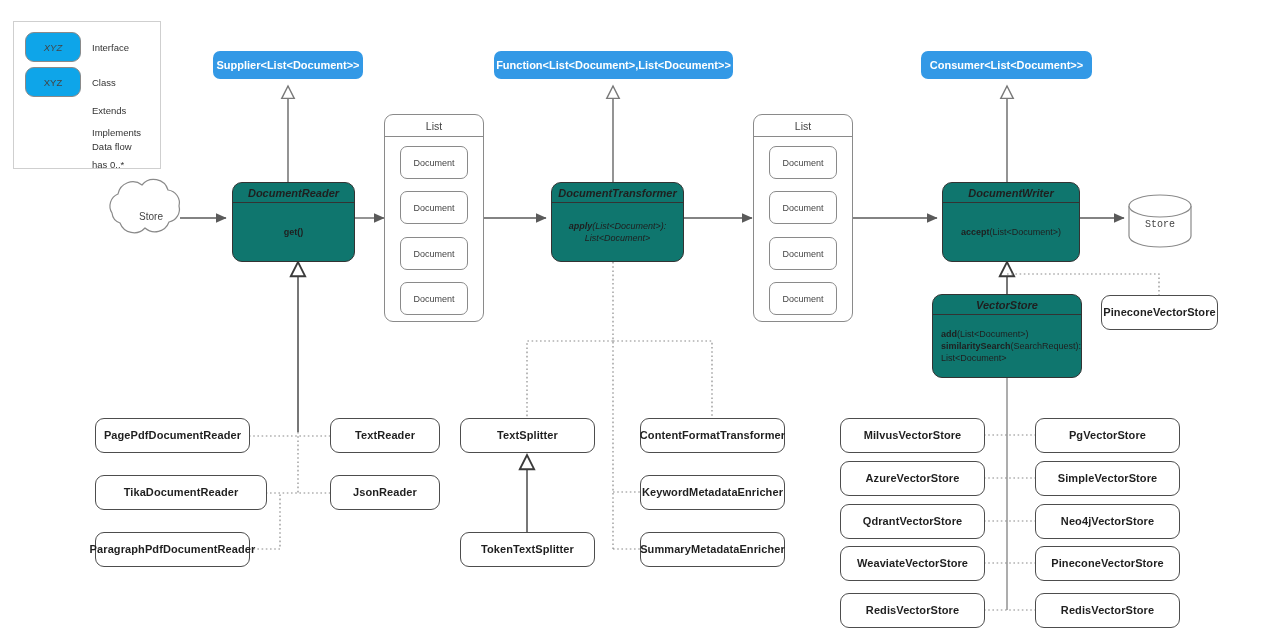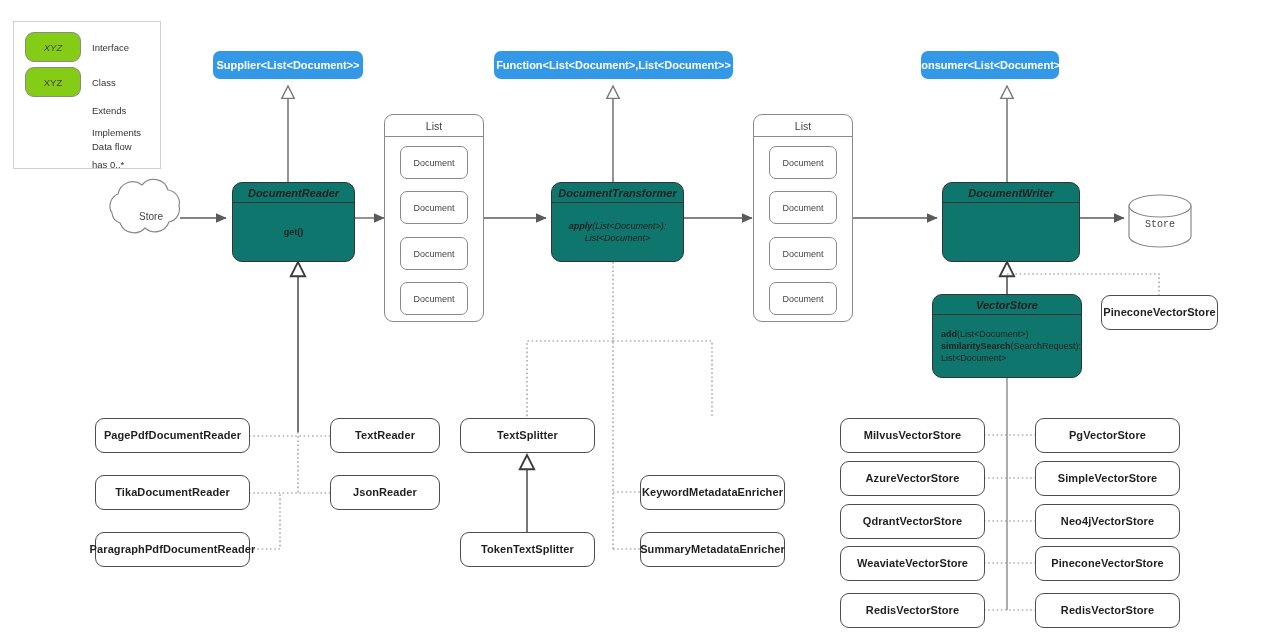--- a/index.html
+++ b/index.html
@@ -26,21 +26,21 @@
         border-radius:9px;overflow:hidden;}
   .list-head{height:21px;border-bottom:1.2px solid #8a8a8a;display:flex;align-items:center;
         justify-content:center;font-size:10.5px;color:#444;}
   .doc-chip{position:absolute;box-sizing:border-box;border:1.1px solid #8a8a8a;border-radius:7px;
         background:#fff;display:flex;align-items:center;justify-content:center;
         font-size:9px;color:#444;}
   .legend{position:absolute;left:13px;top:21px;width:148px;height:148px;box-sizing:border-box;
         background:#fff;border:1px solid #cfcfcf;}
   .legend-row{position:absolute;font-size:9.5px;color:#333;}
   .lg-shape{position:absolute;box-sizing:border-box;border:1.2px solid #8a8a8a;border-radius:9px;
-        background:#84cc16;display:flex;align-items:center;justify-content:center;font-size:9.5px;color:#444;}
+        background:#0ea5e9;display:flex;align-items:center;justify-content:center;font-size:9.5px;color:#444;}
   .store-label{position:absolute;font-family:"Liberation Mono","DejaVu Sans Mono",monospace;
         font-size:10px;color:#444;}
   .cloud-label{position:absolute;font-size:10px;color:#444;}
 </style>
 </head>
 <body>
 
 <div id="canvas">
 
   <svg class="layer">
@@ -136,21 +136,21 @@
     <div class="legend-row" style="left:78px;top:119px;">Data flow</div>
     <div class="legend-row" style="left:78px;top:137px;">has 0..*</div>
   </div>
 
   <div class="iface-blue" style="left:213px;top:51px;width:150px;height:28px;">
     <span class="t">Supplier&lt;List&lt;Document&gt;&gt;</span>
   </div>
   <div class="iface-blue" style="left:494px;top:51px;width:239px;height:28px;">
     <span class="t">Function&lt;List&lt;Document&gt;,List&lt;Document&gt;&gt;</span>
   </div>
-  <div class="iface-blue" style="left:921px;top:51px;width:138px;height:28px;">
+  <div class="iface-blue" style="left:921px;top:51px;width:171px;height:28px;">
     <span class="t">Consumer&lt;List&lt;Document&gt;&gt;</span>
   </div>
 
   <div class="cloud-label" style="left:121px;top:211px;width:60px;text-align:center;">Store</div>
   <div class="store-label" style="left:1130px;top:219px;width:60px;text-align:center;">Store</div>
 
   <div class="cls-box" style="left:232px;top:182px;width:123px;height:80px;">
     <div class="cls-head">DocumentReader</div>
     <div class="cls-body">
       <span class="m-strong">get()</span>
@@ -162,20 +162,23 @@
     <div class="cls-body">
       <div>
         <div><span class="m-strong ital">apply</span><span class="ital">(List&lt;Document&gt;):</span></div>
         <div class="ital">List&lt;Document&gt;</div>
       </div>
     </div>
   </div>
 
   <div class="cls-box" style="left:942px;top:182px;width:138px;height:80px;">
     <div class="cls-head">DocumentWriter</div>
+    <div class="cls-body">
+      <span><span class="m-strong">accept</span><span>(List&lt;Document&gt;)</span></span>
+    </div>
   </div>
 
   <div class="cls-box" style="left:932px;top:294px;width:150px;height:84px;">
     <div class="cls-head">VectorStore</div>
     <div class="cls-body left">
       <div>
         <div><span class="m-strong">add</span><span>(List&lt;Document&gt;)</span></div>
         <div><span class="m-strong">similaritySearch</span><span>(SearchRequest):</span></div>
         <div><span>List&lt;Document&gt;</span></div>
       </div>
@@ -210,41 +213,44 @@
   <div class="doc-chip" style="left:769px;top:237px;width:68px;height:33px;">
       <span>Document</span>
     </div>
   <div class="doc-chip" style="left:769px;top:282px;width:68px;height:33px;">
       <span>Document</span>
     </div>
 
   <div class="node" style="left:95px;top:418px;width:155px;height:35px;">
     <span class="t">PagePdfDocumentReader</span>
     </div>
-  <div class="node" style="left:95px;top:475px;width:155px;height:35px;">
+  <div class="node" style="left:95px;top:475px;width:172px;height:35px;">
     <span class="t">TikaDocumentReader</span>
     </div>
   <div class="node" style="left:95px;top:532px;width:155px;height:35px;">
     <span class="t">ParagraphPdfDocumentReader</span>
     </div>
 
   <div class="node" style="left:330px;top:418px;width:110px;height:35px;">
     <span class="t">TextReader</span>
     </div>
   <div class="node" style="left:330px;top:475px;width:110px;height:35px;">
     <span class="t">JsonReader</span>
     </div>
 
   <div class="node" style="left:460px;top:418px;width:135px;height:35px;">
     <span class="t">TextSplitter</span>
     </div>
   <div class="node" style="left:460px;top:532px;width:135px;height:35px;">
     <span class="t">TokenTextSplitter</span>
     </div>
 
+  <div class="node" style="left:640px;top:418px;width:145px;height:35px;">
+    <span class="t">ContentFormatTransformer</span>
+    </div>
   <div class="node" style="left:640px;top:475px;width:145px;height:35px;">
     <span class="t">KeywordMetadataEnricher</span>
     </div>
   <div class="node" style="left:640px;top:532px;width:145px;height:35px;">
     <span class="t">SummaryMetadataEnricher</span>
     </div>
 
   <div class="node" style="left:1101px;top:295px;width:117px;height:35px;">
     <span class="t">PineconeVectorStore</span>
     </div>

